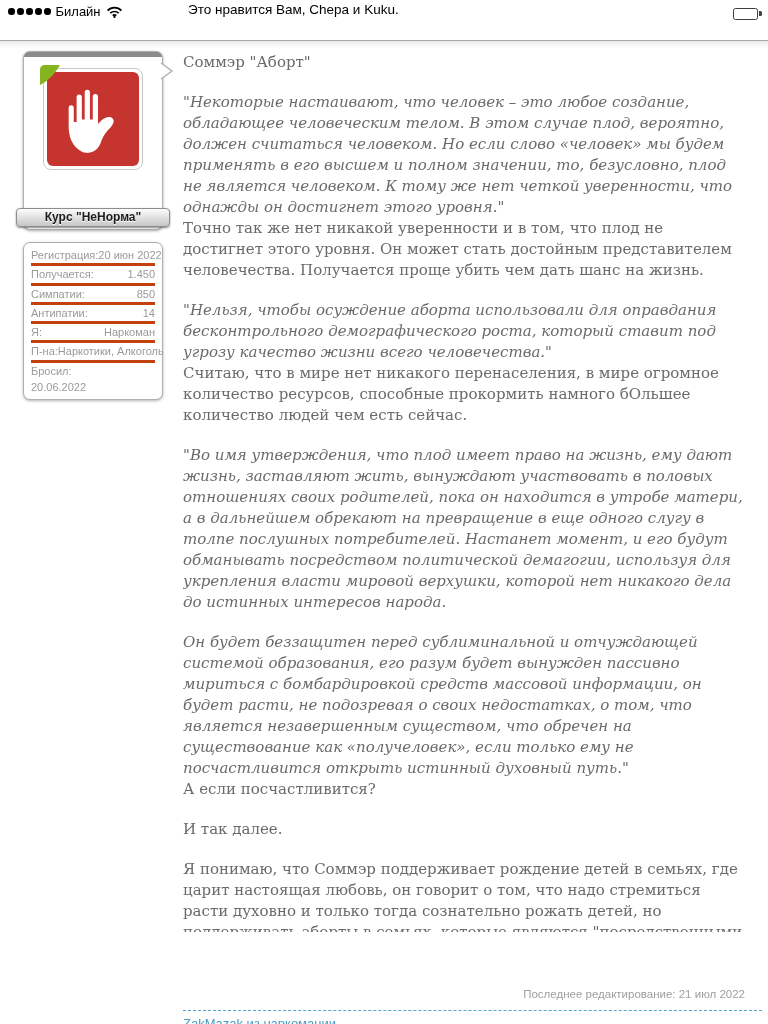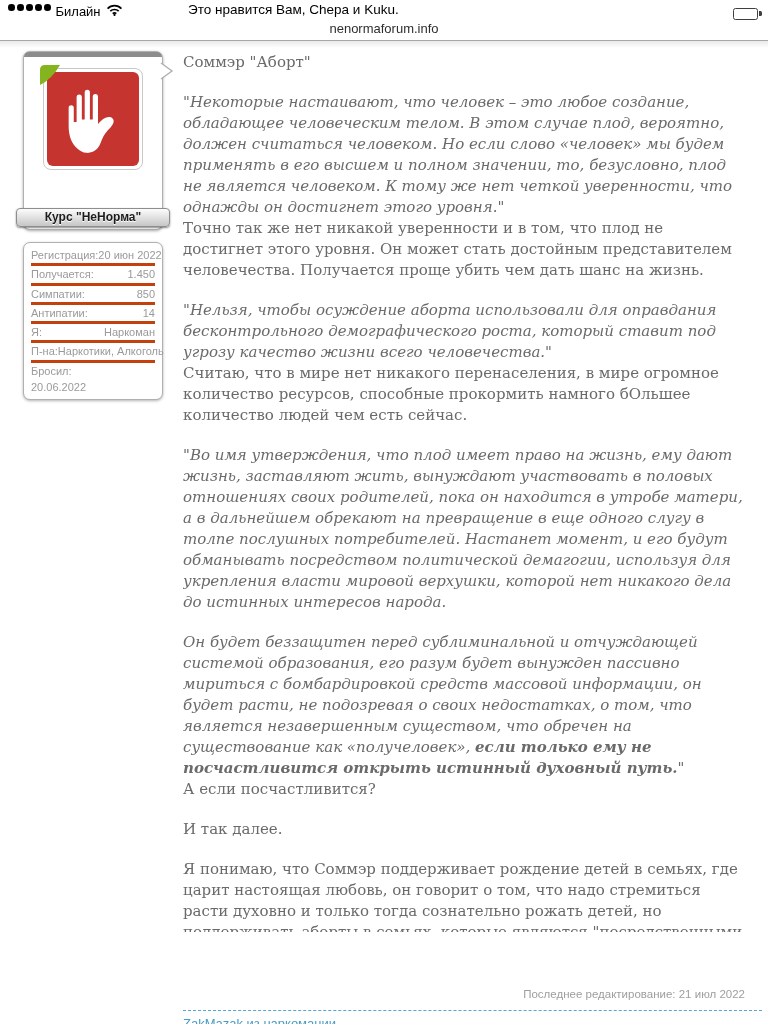--- a/index.html
+++ b/index.html
@@ -14,21 +14,21 @@
   
   .status-bar{
     position:absolute;top:0;left:0;width:768px;height:40px;
     background:#ffffff;border-bottom:1px solid #a6a6a6;z-index:20;
   }
   .toast-ghost{
     position:absolute;left:188px;top:2px;
     font-size:13.5px;color:#000000;white-space:nowrap;z-index:1;
   }
   .sb-left{
-    position:absolute;left:8px;top:4px;display:flex;align-items:flex-start;gap:5px;z-index:2;
+    position:absolute;left:8px;top:4px;display:flex;align-items:center;gap:5px;z-index:2;
   }
   .signal-dots{display:flex;gap:2.5px;align-items:center;}
   .signal-dots i{width:6.5px;height:6.5px;border-radius:50%;background:#000;display:block;}
   .carrier{font-size:13px;color:#000;}
   .wifi-icon svg{display:block;}
   .sb-time{
     position:absolute;left:0;right:0;top:3px;text-align:center;
     font-size:15px;font-weight:bold;color:#000;z-index:2;
   }
   .sb-url{
@@ -99,21 +99,21 @@
 
   
   .post-col{position:absolute;left:183px;top:52px;width:562px;}
   .post-body{max-height:880px;overflow:hidden;}
   .post-par{
     margin:0 0 19px;
     font-family:"DejaVu Serif",serif;
     font-size:15px;line-height:21px;color:#6a6a6a;
   }
   .post-par .it{font-style:italic;}
-  .post-par .bd{font-weight:bold;}
+  .post-par .bd{font-weight:normal;}
   .last-edit{
     position:absolute;right:0;top:936px;
     font-size:11.5px;color:#9e9e9e;white-space:nowrap;
   }
   .sig-divider{
     position:absolute;left:0;top:958px;width:579px;height:0;
     border-top:1px dashed #56a6cd;
   }
   .signature-link{
     position:absolute;left:0;top:964px;
@@ -136,21 +136,20 @@
     <span class="carrier">Билайн</span>
     <span class="wifi-icon">
       <svg width="17" height="12" viewBox="0 0 17 12">
         <path d="M1.6 4.6 A 9.6 9.6 0 0 1 15.4 4.6" stroke="#000" stroke-width="1.7" fill="none"></path>
         <path d="M4.3 7.2 A 6 6 0 0 1 12.7 7.2" stroke="#000" stroke-width="1.7" fill="none"></path>
         <path d="M6.7 9.6 A 2.7 2.7 0 0 1 10.3 9.6" stroke="#000" stroke-width="1.7" fill="none"></path>
         <circle cx="8.5" cy="10.9" r="1.1" fill="#000"></circle>
       </svg>
     </span>
   </div>
-  <div class="sb-url">nenormaforum.info</div>
   <div class="battery-icon"></div>
 </div>
 <div class="under-bar-fade"></div>
 
 <div class="sidebar">
   <div class="profile-card">
     <div class="card-cap"></div>
     <div class="avatar-frame">
       <div class="avatar-red">
         <svg width="72" height="76" viewBox="0 0 60 64">

